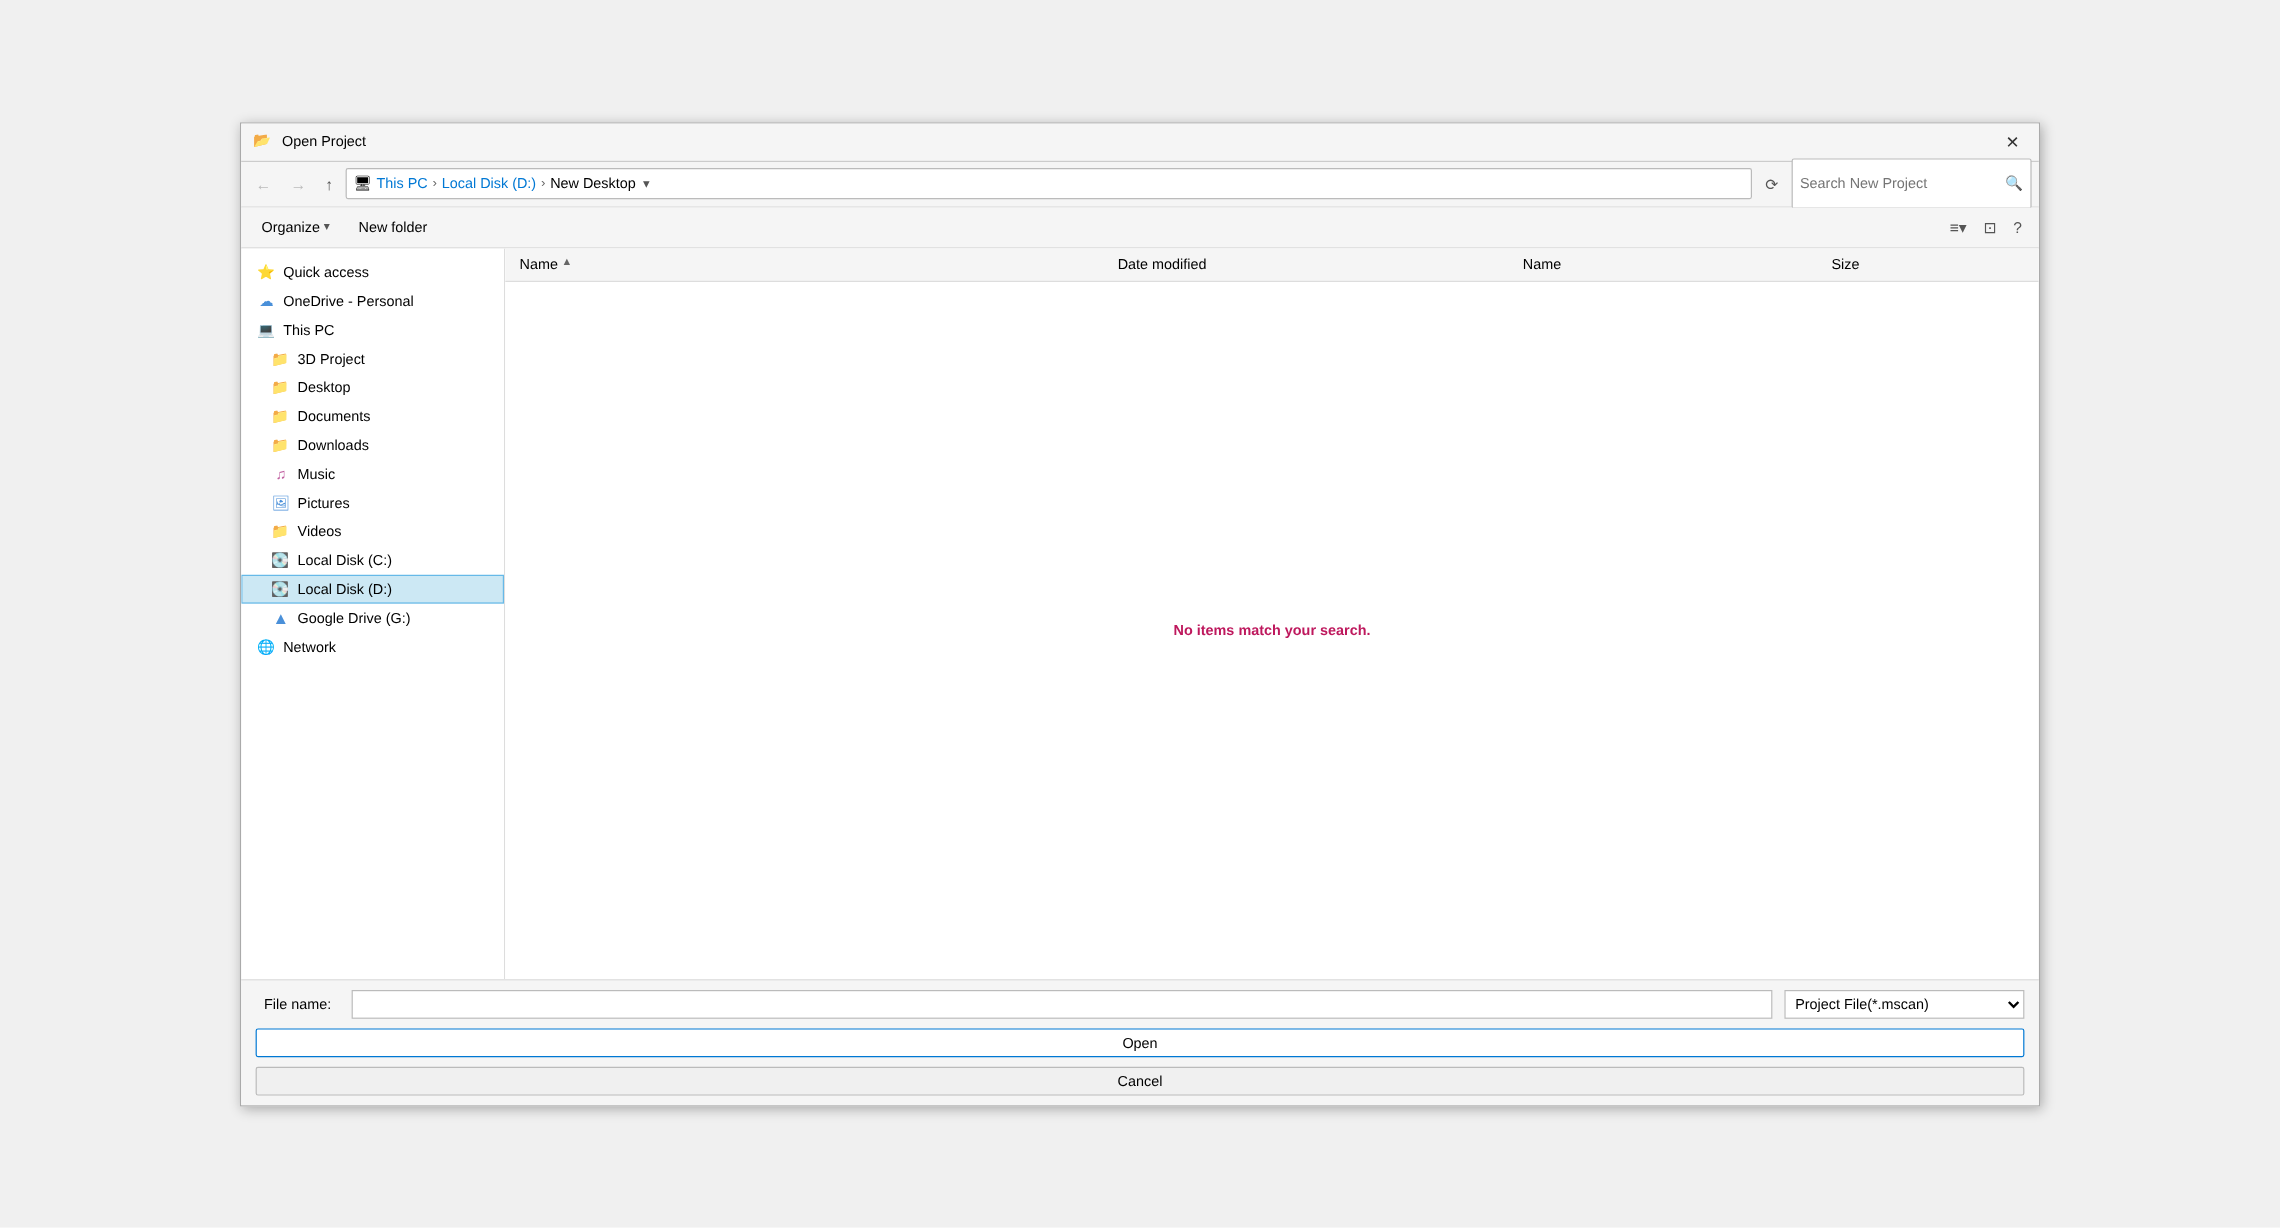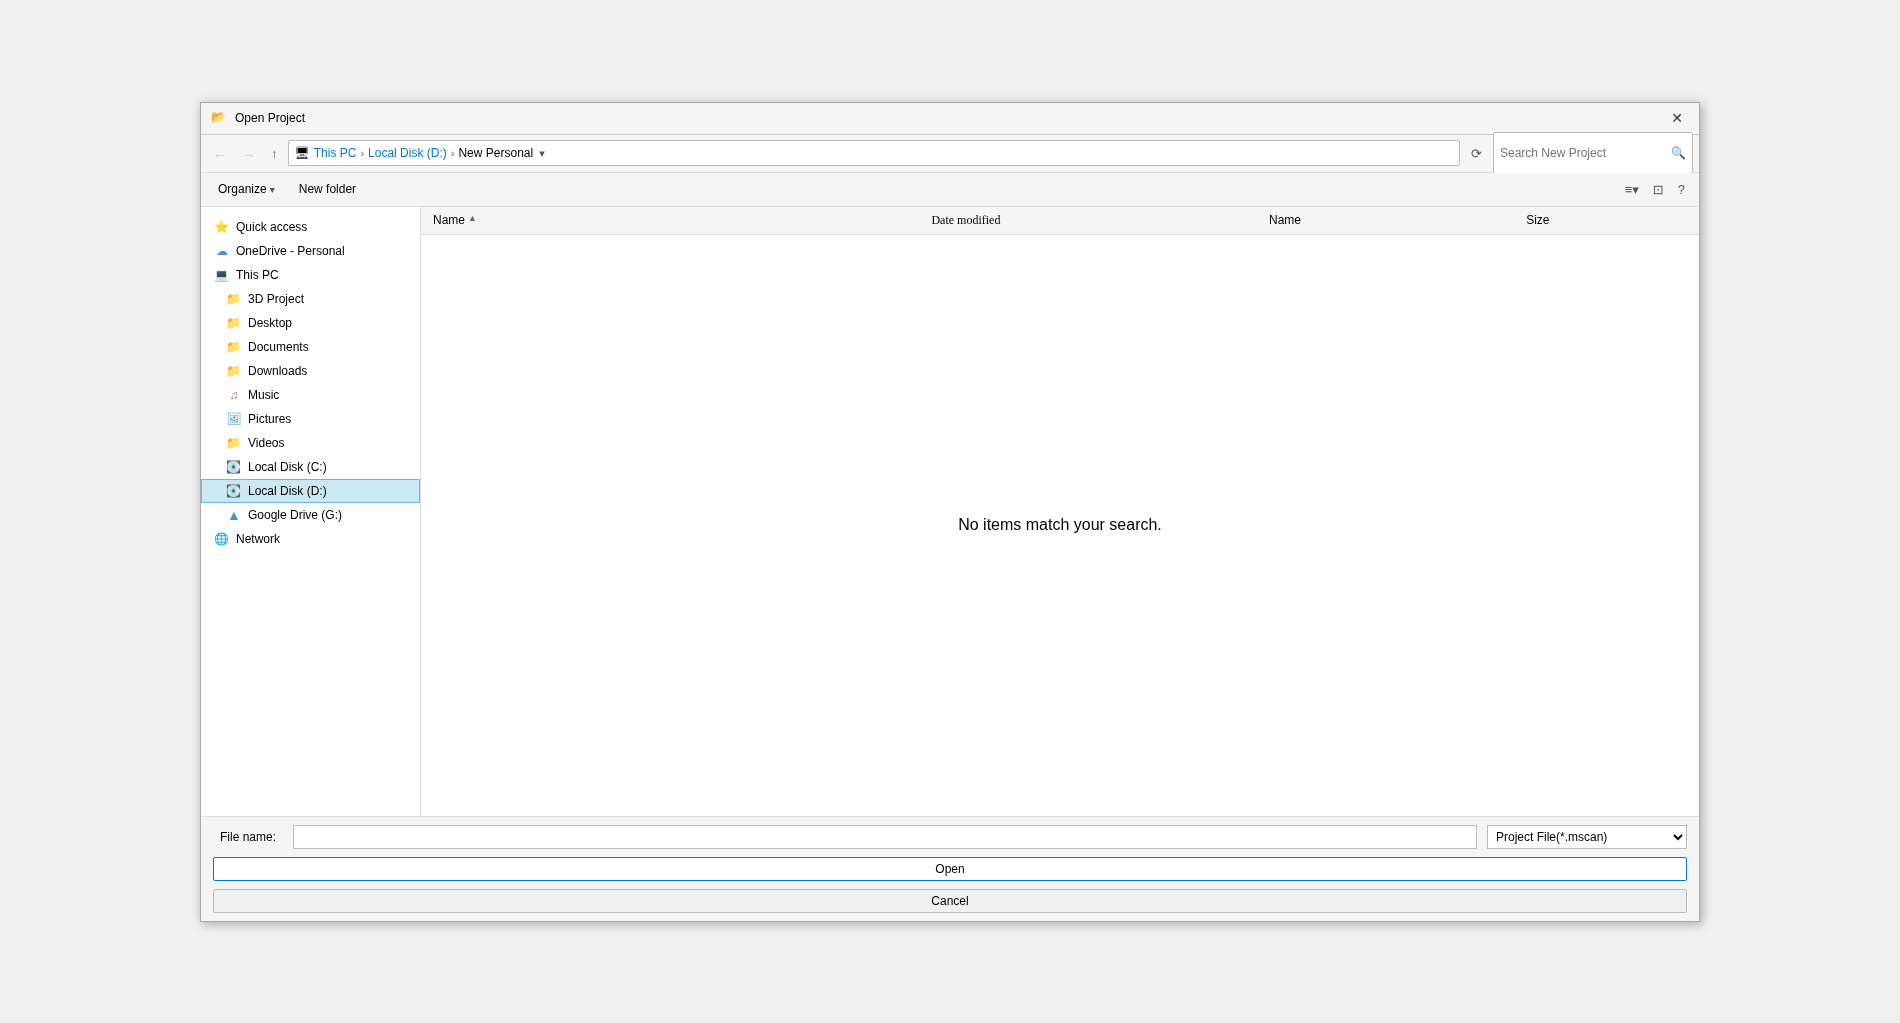--- a/index.html
+++ b/index.html
@@ -209,34 +209,35 @@
       font-size: 12px;
       color: #000;
       padding: 4px 8px;
       cursor: pointer;
       user-select: none;
       display: flex;
       align-items: flex-start;
       gap: 3px;
     }
     .col-name { flex: 3; }
-    .col-date { flex: 2; font-family: Liberation Serif, serif; }
+    .col-date { flex: 2; }
     .col-type { flex: 1.5; }
     .col-size { flex: 1; }
     .col-sort-arrow { font-size: 9px; color: #666; }
     .file-list {
       flex: 1;
       overflow-y: auto;
       display: flex;
       align-items: center;
       justify-content: center;
     }
     .empty-message {
-      color: #000000;
-      font-size: 16px;
+      color: #be185d;
+      font-size: 12px;
+      font-weight: bold;
     }
     .view-btn {
       background: none;
       border: 1px solid transparent;
       padding: 2px 5px;
       cursor: pointer;
       font-size: 13px;
       color: #555;
       border-radius: 2px;
     }
@@ -329,21 +330,21 @@
     <button class="nav-btn" disabled="">←</button>
     <button class="nav-btn" disabled="">→</button>
     <button class="nav-btn">↑</button>
 
     <div class="breadcrumb-bar">
       <span class="item-icon">🖥</span>
       <span class="breadcrumb-item">This PC</span>
       <span class="breadcrumb-separator">›</span>
       <span class="breadcrumb-item">Local Disk (D:)</span>
       <span class="breadcrumb-separator">›</span>
-      <span class="breadcrumb-current">New Personal</span>
+      <span class="breadcrumb-current">New Desktop</span>
       <button class="bc-dropdown">▾</button>
     </div>
 
     <button class="refresh-btn">⟳</button>
 
     <div class="search-box">
       <input class="search-input" type="text" placeholder="Search New Project" style="">
       <button class="search-icon-btn">🔍</button>
     </div>
   </div>

